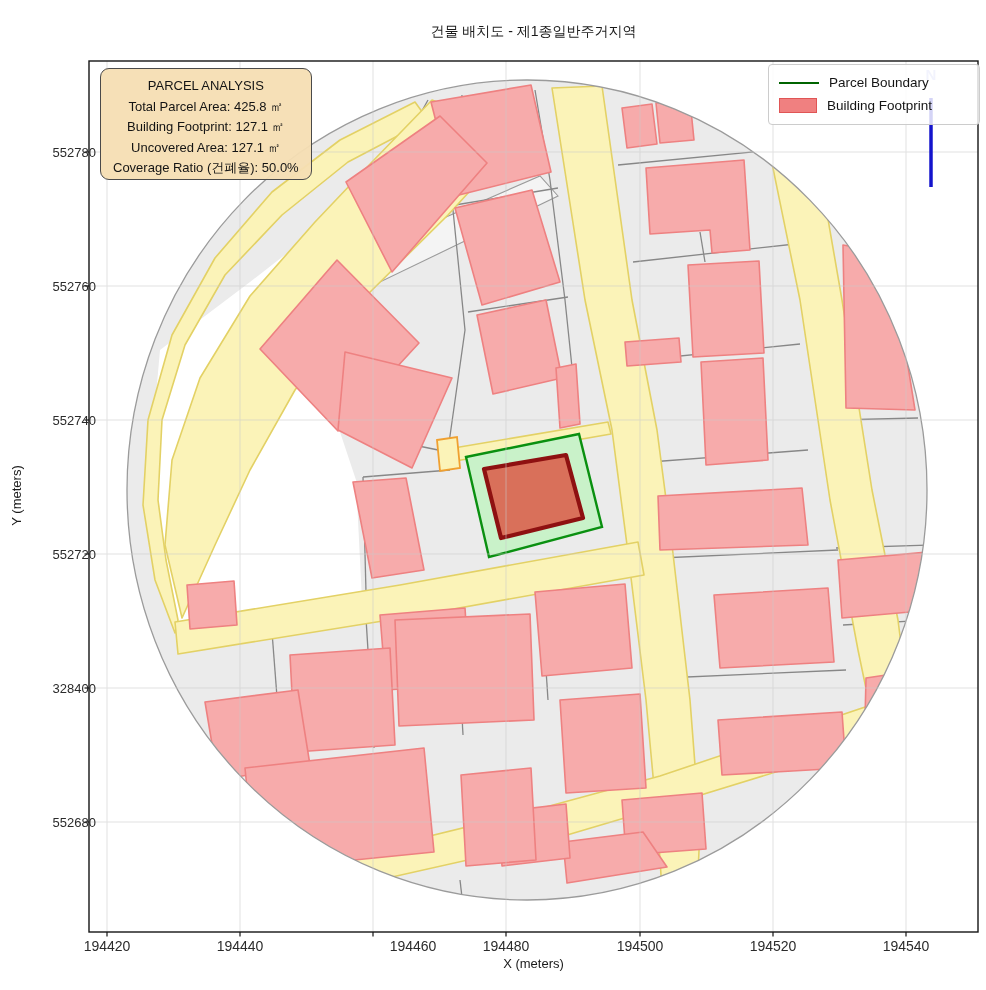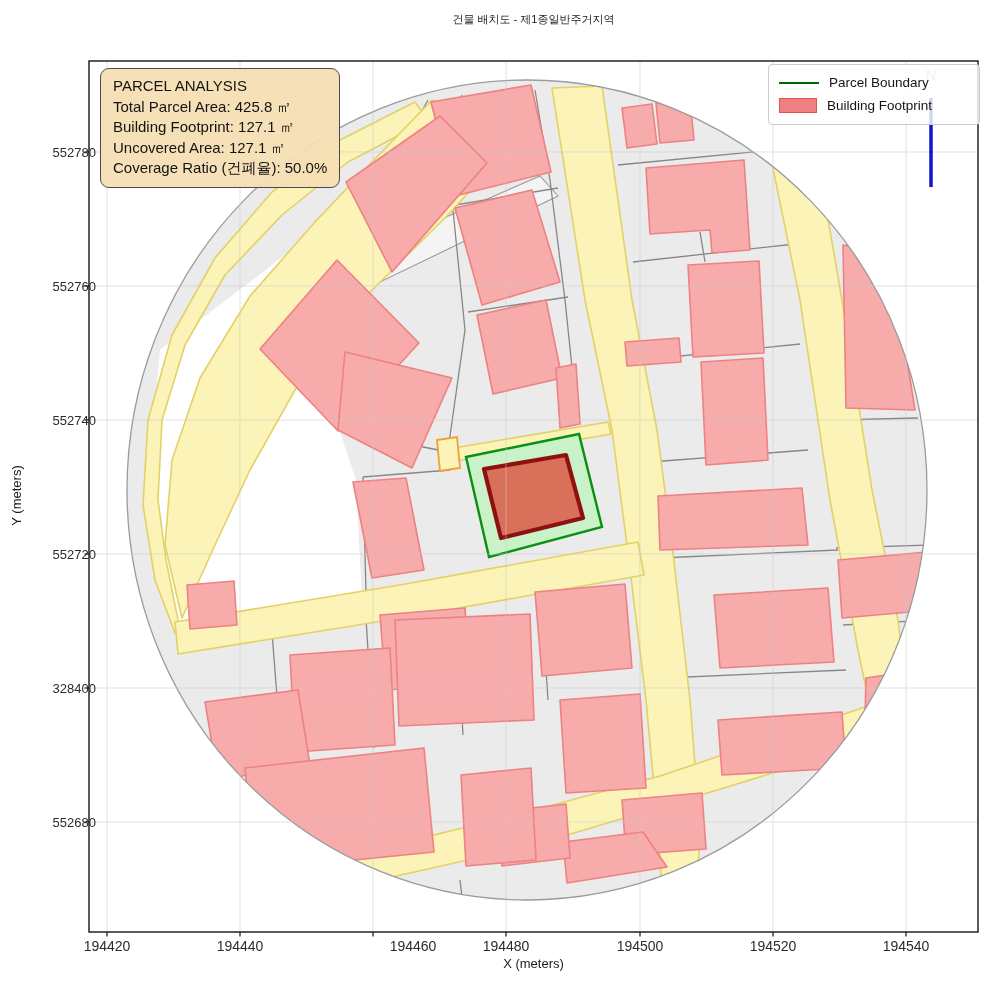--- a/index.html
+++ b/index.html
@@ -1,22 +1,22 @@
 <!DOCTYPE html>
 <html><head>
 <meta charset="utf-8">
 <style>
   html,body{margin:0;padding:0;background:#ffffff;}
   #fig{position:relative;width:986px;height:990px;background:#ffffff;
        font-family:"Liberation Sans","DejaVu Sans",sans-serif;color:#1c1c1c;overflow:hidden;}
   #map-svg{position:absolute;left:0;top:0;}
-  .title-wrap{position:absolute;left:89px;top:8px;width:889px;text-align:center;line-height:23px;font-size:11px;color:#1a1a1a;}
+  .title-wrap{position:absolute;left:89px;top:20px;width:889px;text-align:center;line-height:23px;font-size:14px;color:#1a1a1a;}
   .info-box{position:absolute;left:100px;top:68px;background:rgba(245,222,179,0.95);
-            border:1.6px solid #4a4a4a;border-radius:9px;padding:7px 12px 8px 12px;
-            font-size:15px;line-height:20.5px;color:#141414;white-space:nowrap;}
+            border:1.6px solid #4a4a4a;border-radius:9px;padding:7px 12px 0 12px;
+            font-size:13px;line-height:20.5px;color:#141414;white-space:nowrap;text-align:center;}
   .legend-box{position:absolute;left:768px;top:64px;width:192px;background:rgba(255,255,255,0.82);
               border:1px solid #cccccc;border-radius:4px;padding:6px 8px 7px 10px;font-size:13.5px;color:#141414;}
   .legend-row{display:flex;align-items:center;height:23px;text-align:right;}
   .legend-line{width:40px;height:0;border-top:2px solid #006400;margin-right:10px;flex:none;}
   .legend-patch{width:38px;height:15px;background:#f08080;border:1.5px solid #e05555;margin-right:10px;flex:none;box-sizing:border-box;}
   .tick-label-x{position:absolute;transform:translateX(-50%);font-size:14px;color:#2b2b2b;top:938px;}
   .tick-label-y{position:absolute;transform:translate(-100%,-50%);font-size:13px;color:#2b2b2b;left:96px;}
   .xlabel{position:absolute;left:89px;top:956px;width:889px;text-align:center;font-size:13px;color:#1a1a1a;}
   .ylabel{position:absolute;left:-34px;top:488px;width:100px;text-align:center;font-size:13px;color:#1a1a1a;
           transform:rotate(-90deg);transform-origin:center center;}

